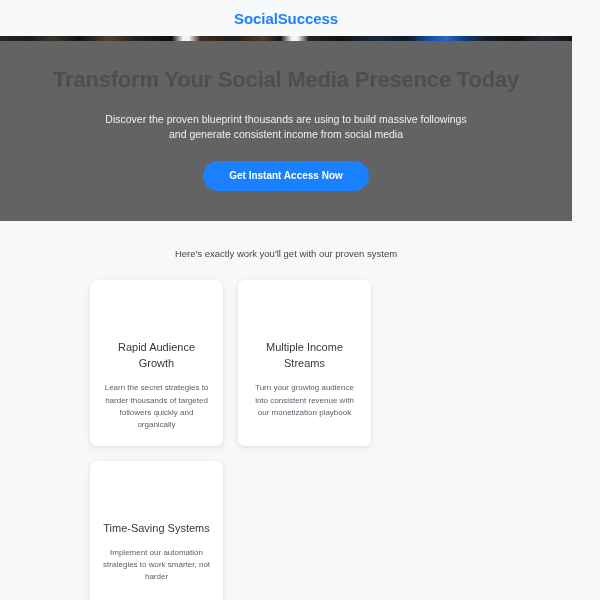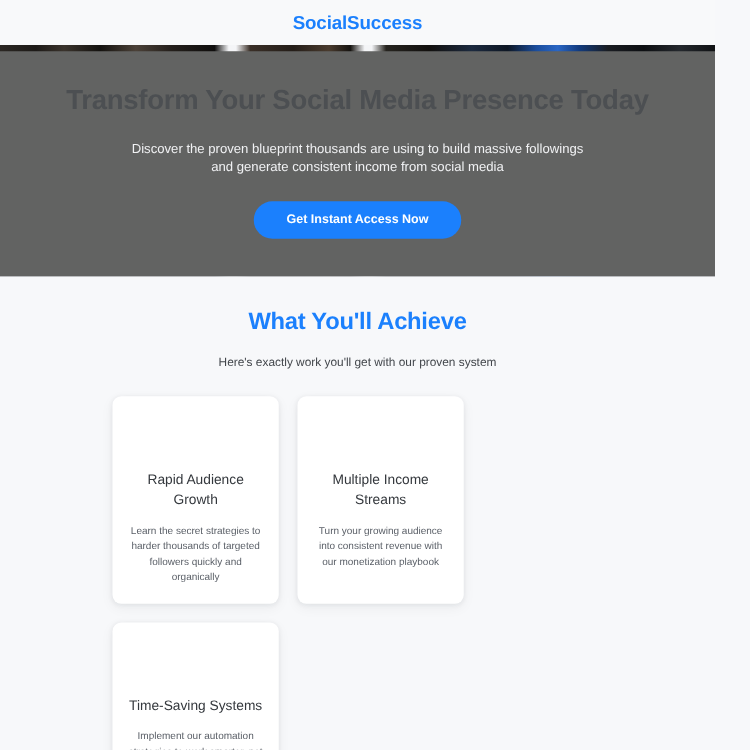--- a/index.html
+++ b/index.html
@@ -192,21 +192,20 @@
     <div class="hero-photo"></div>
     <div class="hero-overlay"></div>
     <div class="hero-inner">
       <h1 class="hero-title">Transform Your Social Media Presence Today</h1>
       <p class="hero-subtitle">Discover the proven blueprint thousands are using to build massive followings and generate consistent income from social media</p>
       <button class="hero-cta">Get Instant Access Now</button>
     </div>
   </section>
 
   <section class="features">
-    <h2 class="section-heading">What You'll Achieve</h2>
     <p class="section-subheading">Here's exactly work you'll get with our proven system</p>
 
     <div class="cards-grid">
 
       <div class="feature-card">
         <div class="card-icon-slot"></div>
         <h3 class="card-title">Rapid Audience Growth</h3>
         <p class="card-text">Learn the secret strategies to harder thousands of targeted followers quickly and organically</p>
       </div>
 

